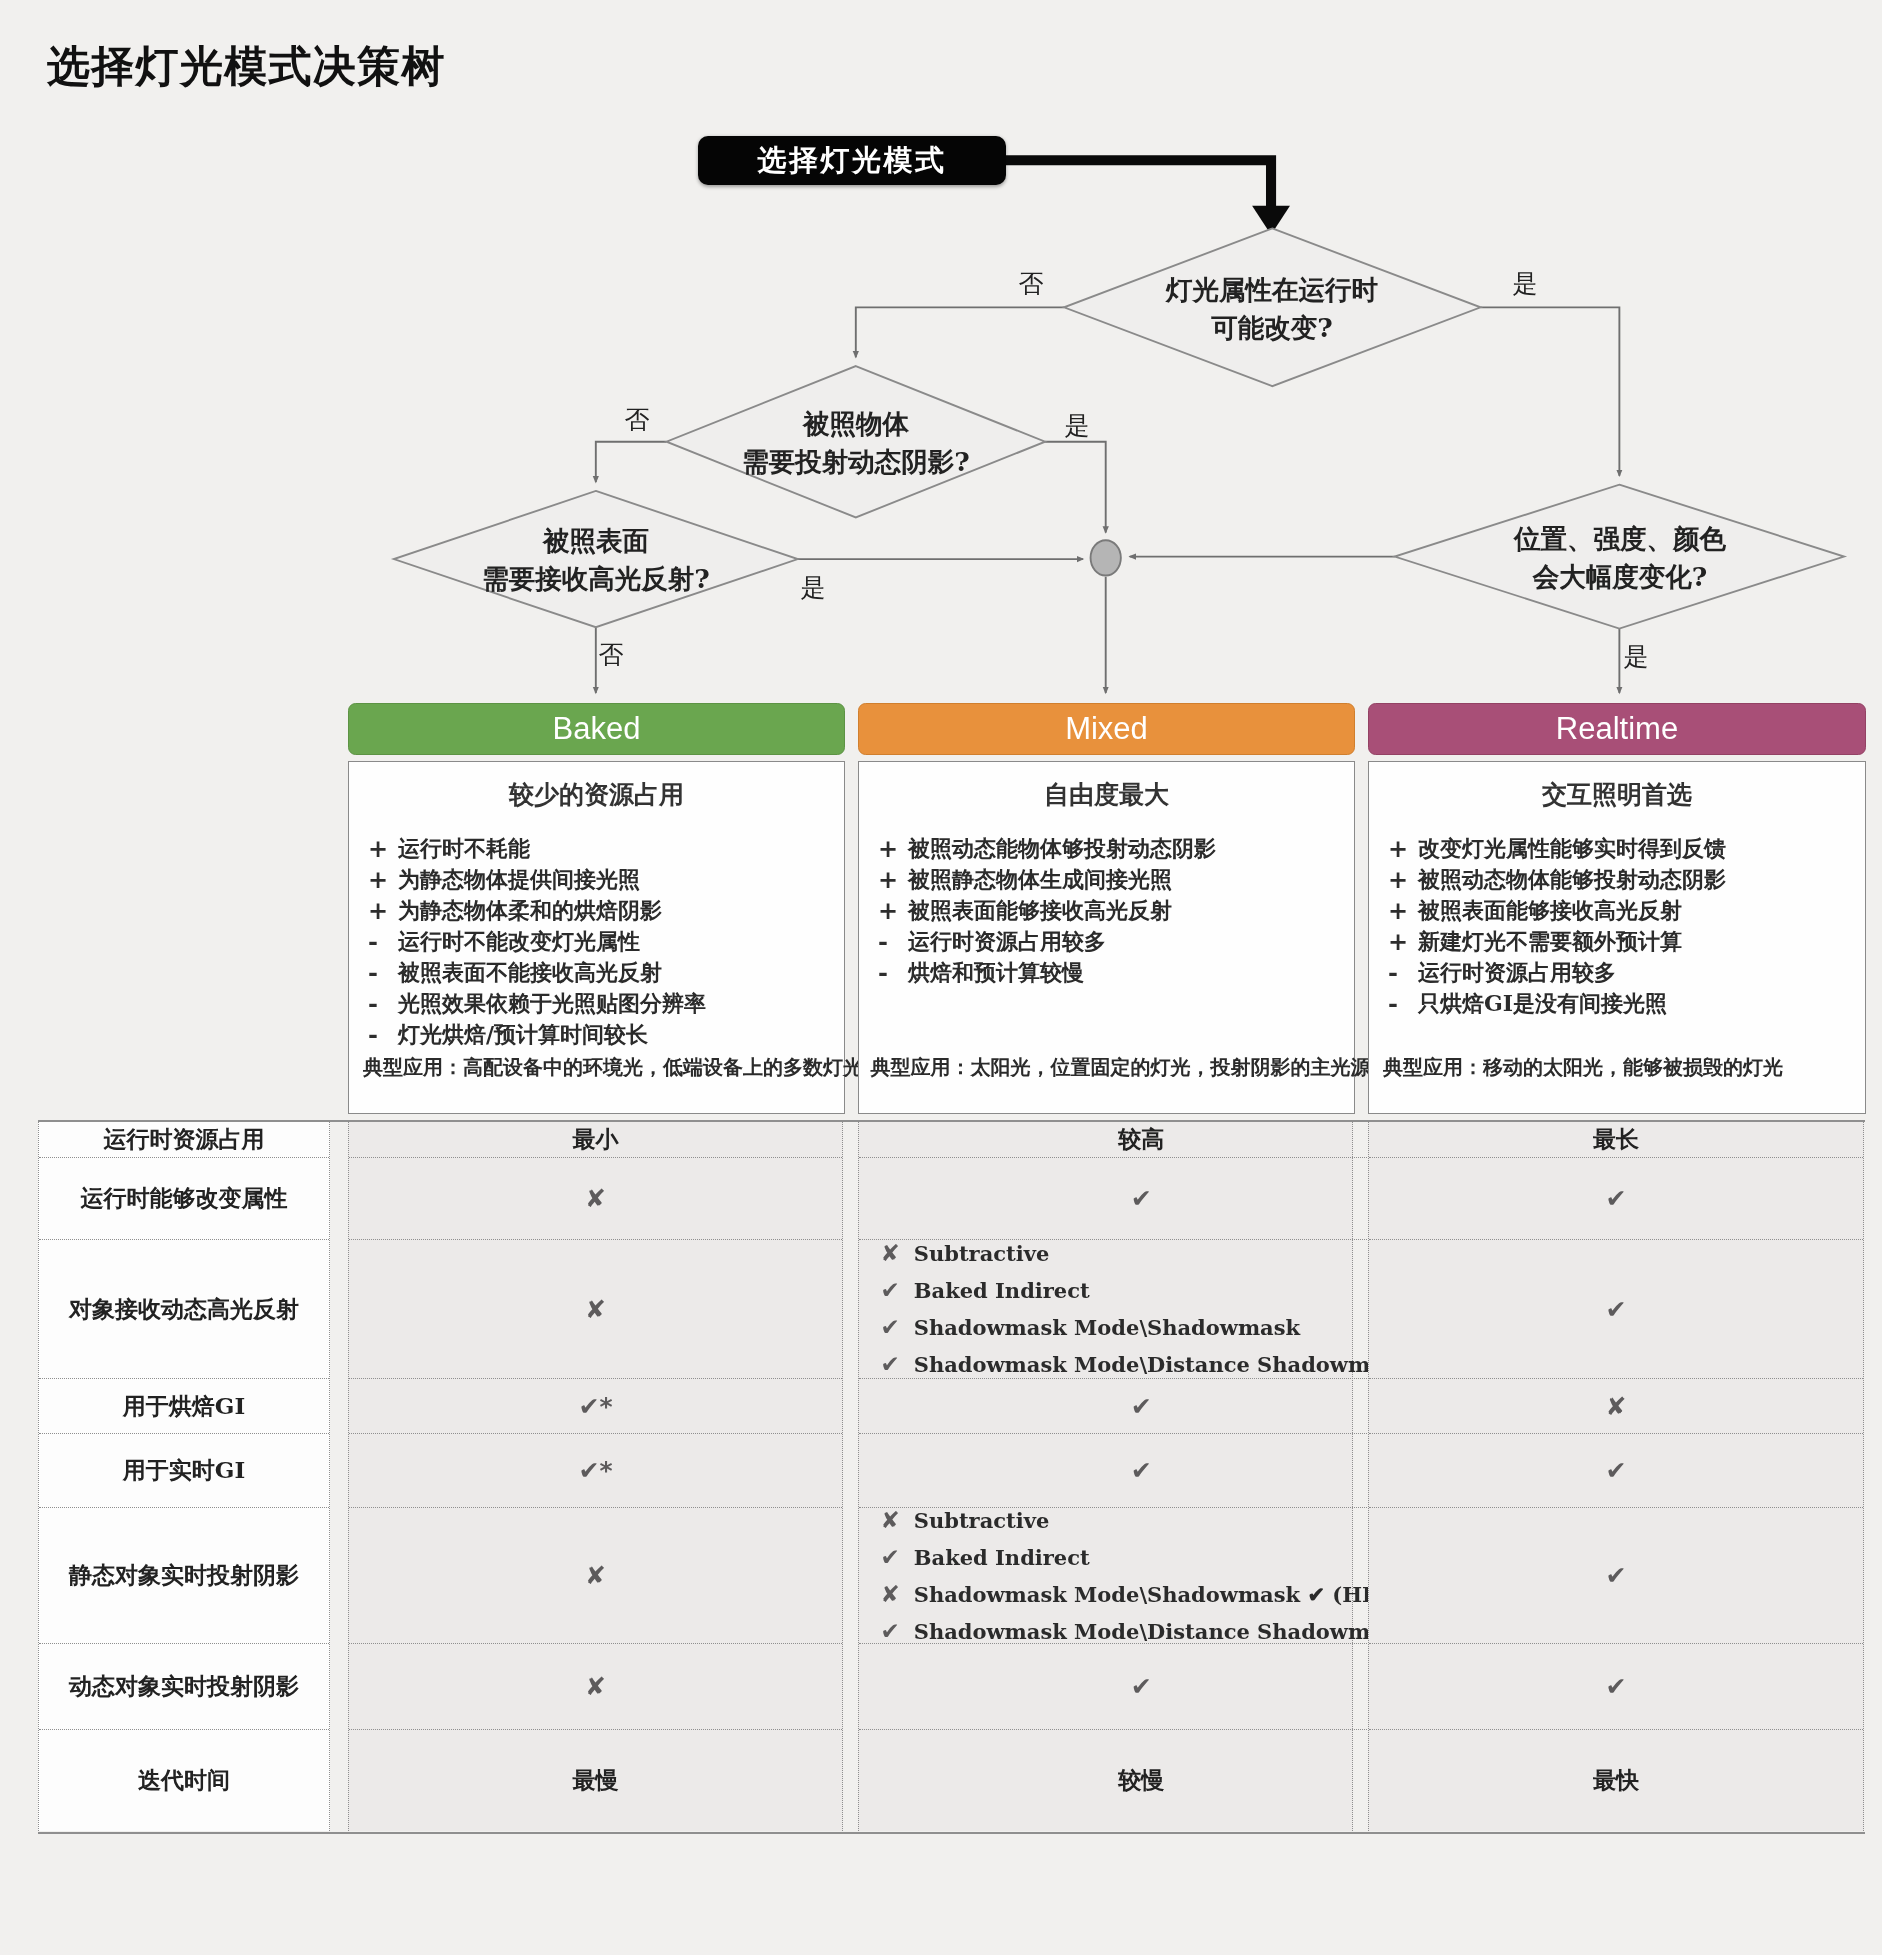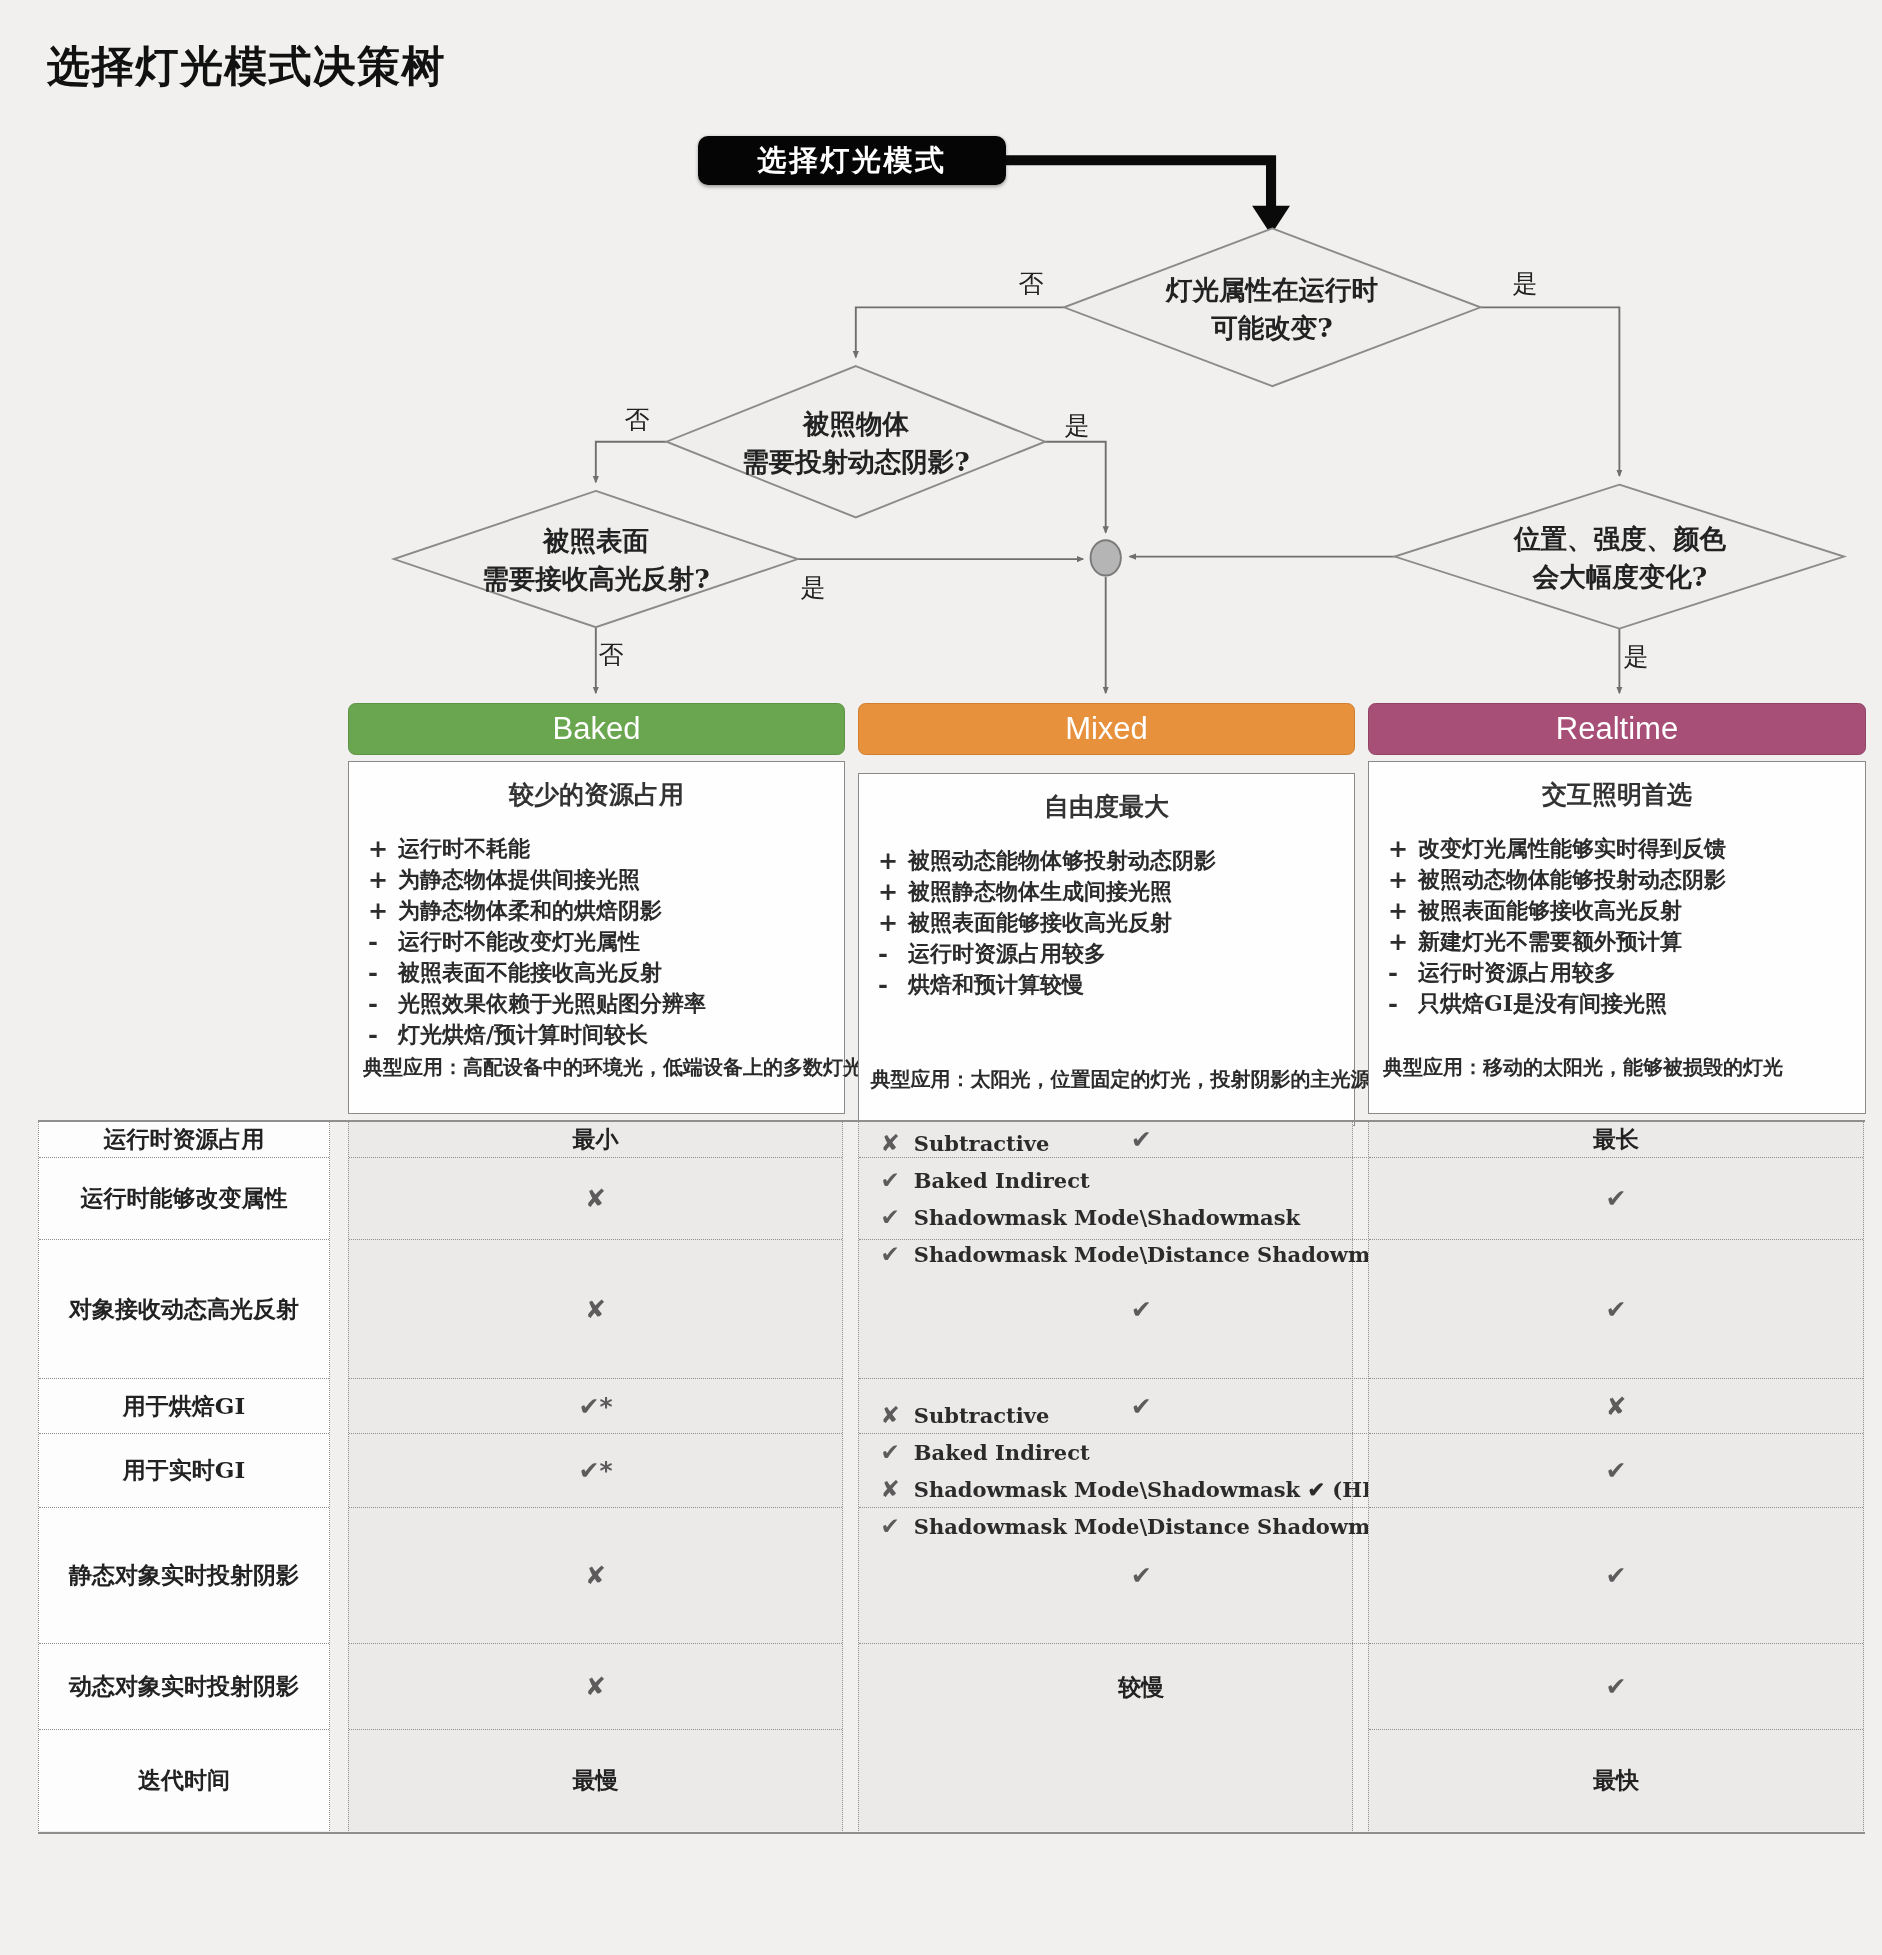--- a/index.html
+++ b/index.html
@@ -21,21 +21,21 @@
   
   .hdr{height:50px;border-radius:7.6px;display:flex;align-items:center;justify-content:center;
       color:#fff;font-family:"Liberation Sans","DejaVu Sans",sans-serif;font-size:31px;font-weight:500;}
   .hdr.baked{left:348px;background:#6aa64f;border:1.3px solid #5d9344;}
   .hdr.mixed{left:858px;background:#e8913c;border:1.3px solid #d07f2e;text-align:center;}
   .hdr.realtime{left:1368px;background:#a84f77;border:1.3px solid #934264;}
   .hdr,.card{top:703px;width:495px;}
   .hdr.realtime,.card.realtime{width:496px;}
   
   .card{top:761px;height:351px;background:#fefefe;border:1.3px solid #8a8a8a;}
-  .card.baked{left:348px;} .card.mixed{left:858px;margin-top:12px;} .card.realtime{left:1368px;}
+  .card.baked{left:348px;} .card.mixed{left:858px;} .card.realtime{left:1368px;}
   .card-title{margin-top:16.4px;text-align:center;font-size:25px;font-weight:bold;color:#333;}
   .points{margin-top:21.5px;padding:0 16.4px 0 19px;}
   .pt{display:flex;align-items:flex-start;line-height:31px;}
   .pt .sign{width:30px;font-size:24px;font-weight:bold;color:#2d2d2d;flex:none;text-align:left;}
   .pt .txt{font-size:22px;font-weight:bold;color:#2b2b2b;}
   .typical{position:absolute;left:14px;right:6.3px;bottom:32px;font-size:20px;font-weight:bold;
       color:#2b2b2b;white-space:nowrap;}
   .card.mixed .typical{left:11.4px;}
   
   .tline{left:38px;width:1827px;height:1.9px;background:#8f8f8f;}
@@ -241,20 +241,21 @@
     <div class="cell">
         <span class="mark">✘</span>
       </div>
     <div class="cell">
         <span class="mark">✘</span>
       </div>
     <div class="cell">最慢</div>
   </div>
 
   <div class="abs col mixed">
+    <div class="cell">较高</div>
     <div class="cell">
         <span class="mark">✔</span>
       </div>
     <div class="cell list">
       <div class="mrow">
           <span class="mark">✘</span>
           <span class="mtxt">Subtractive</span>
         </div>
       <div class="mrow">
           <span class="mark">✔</span>

